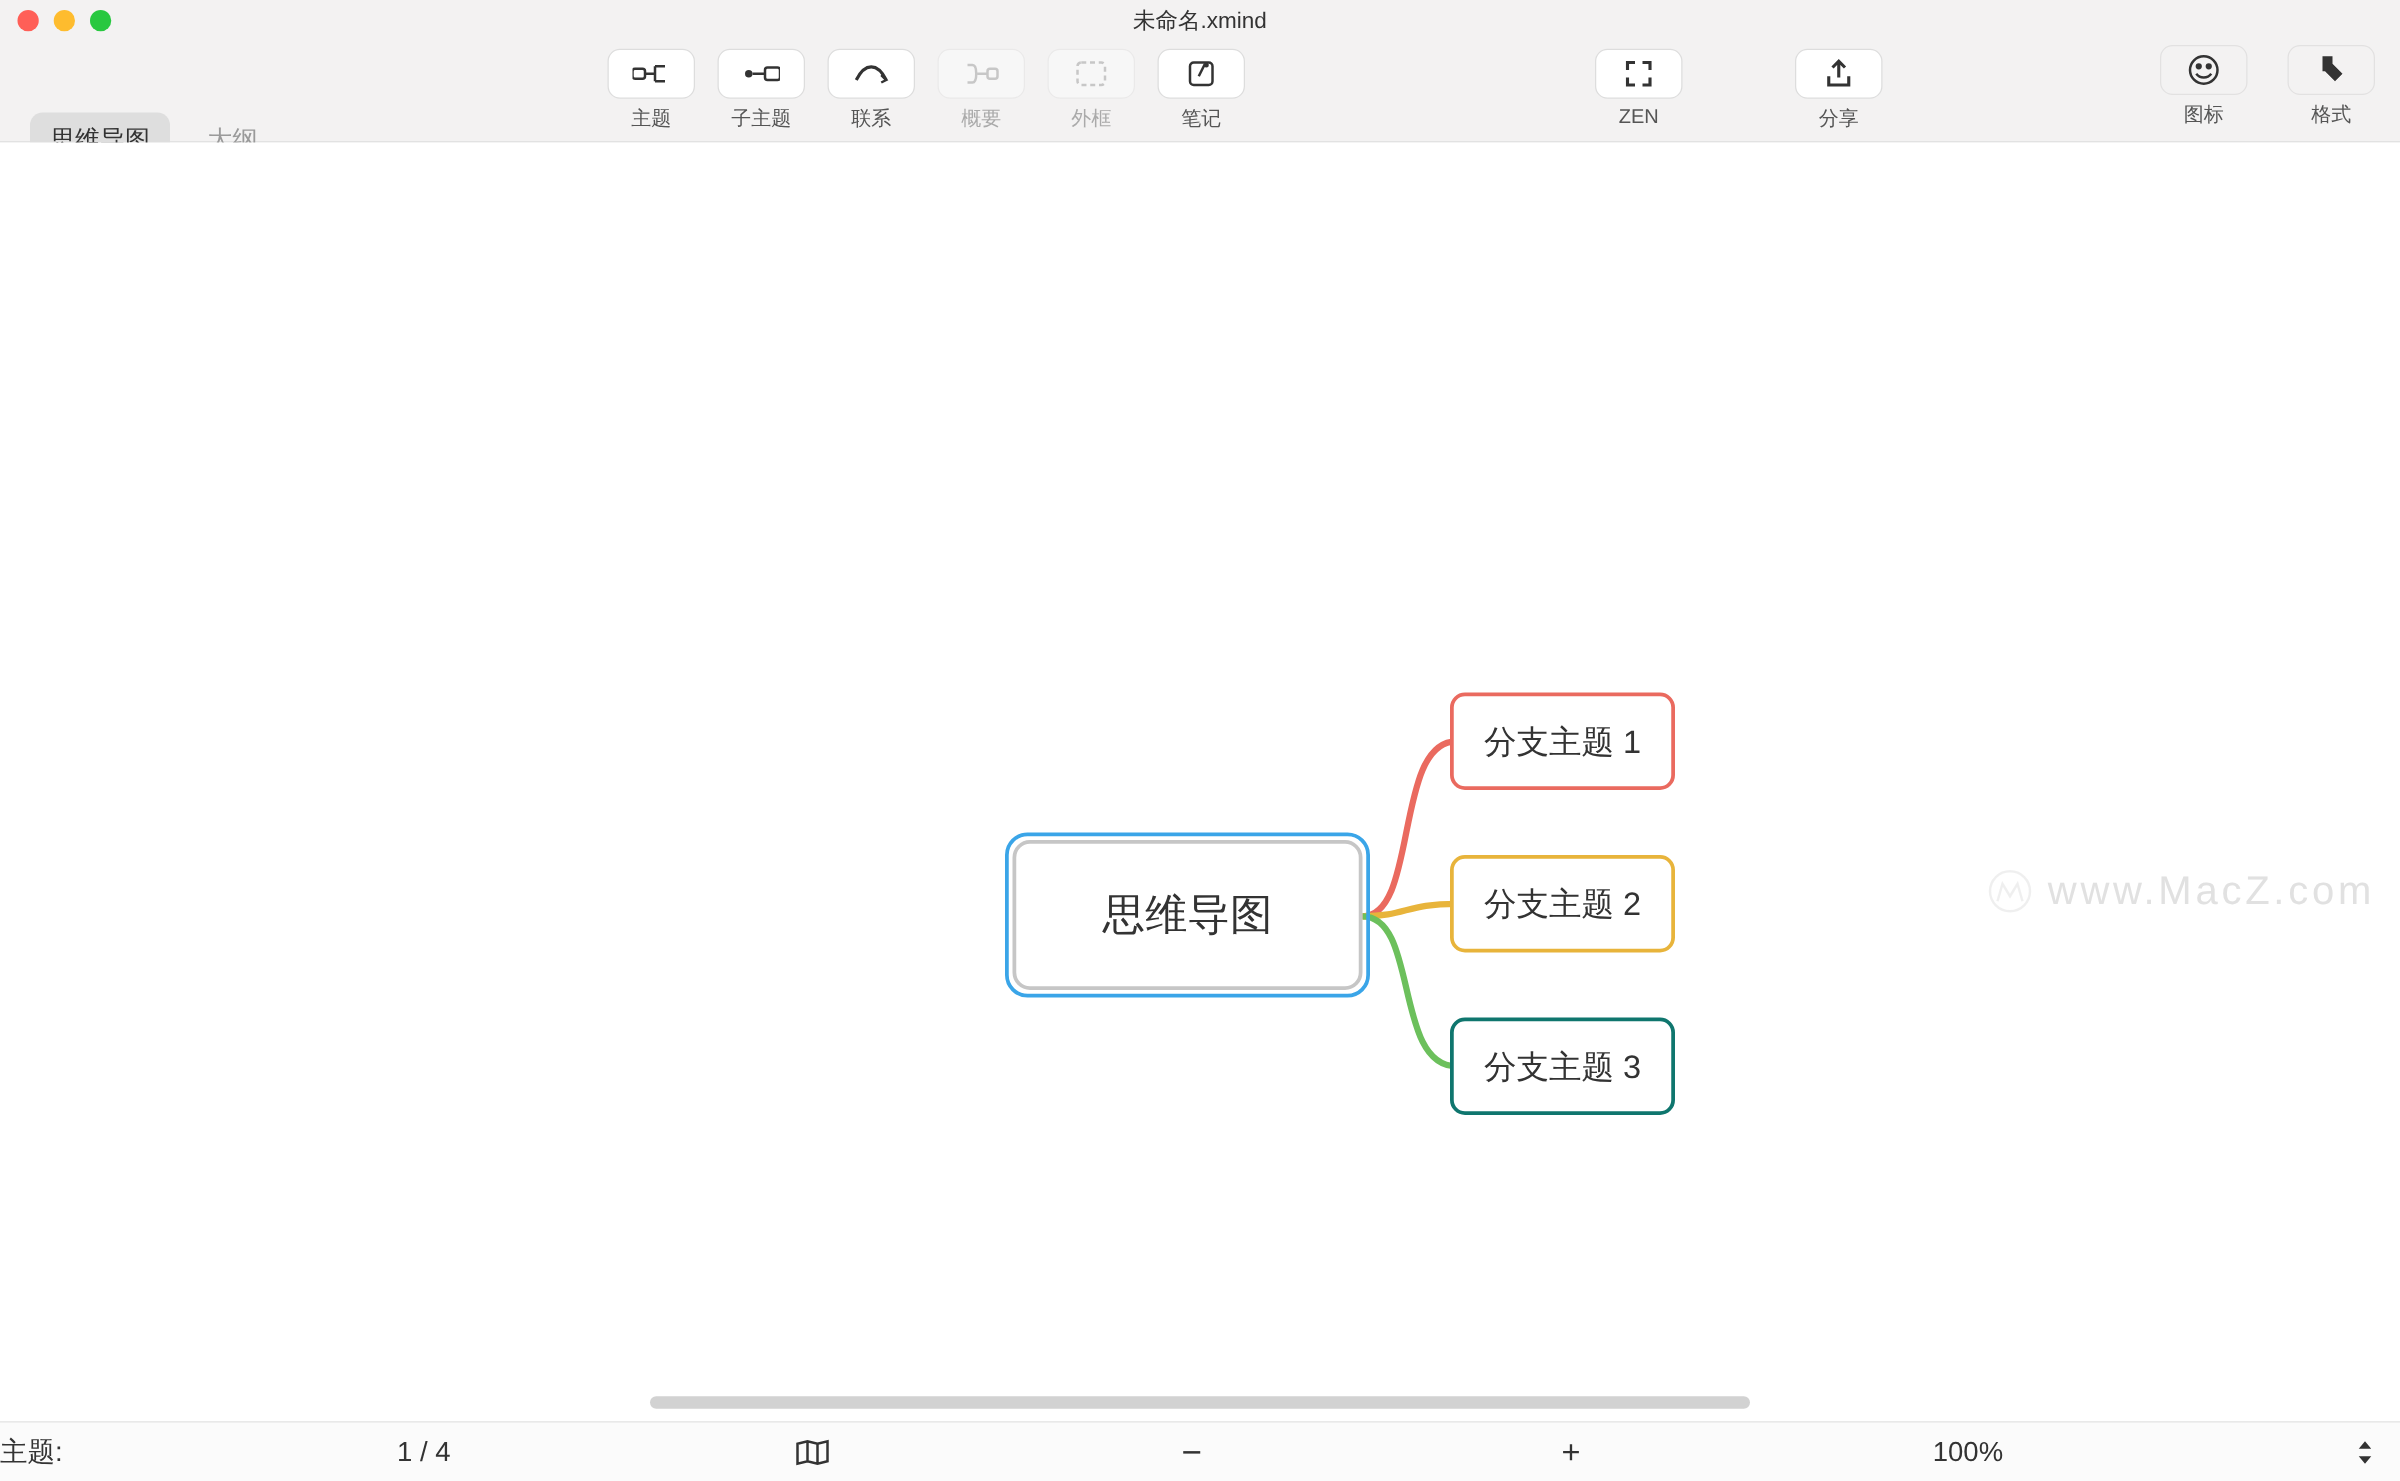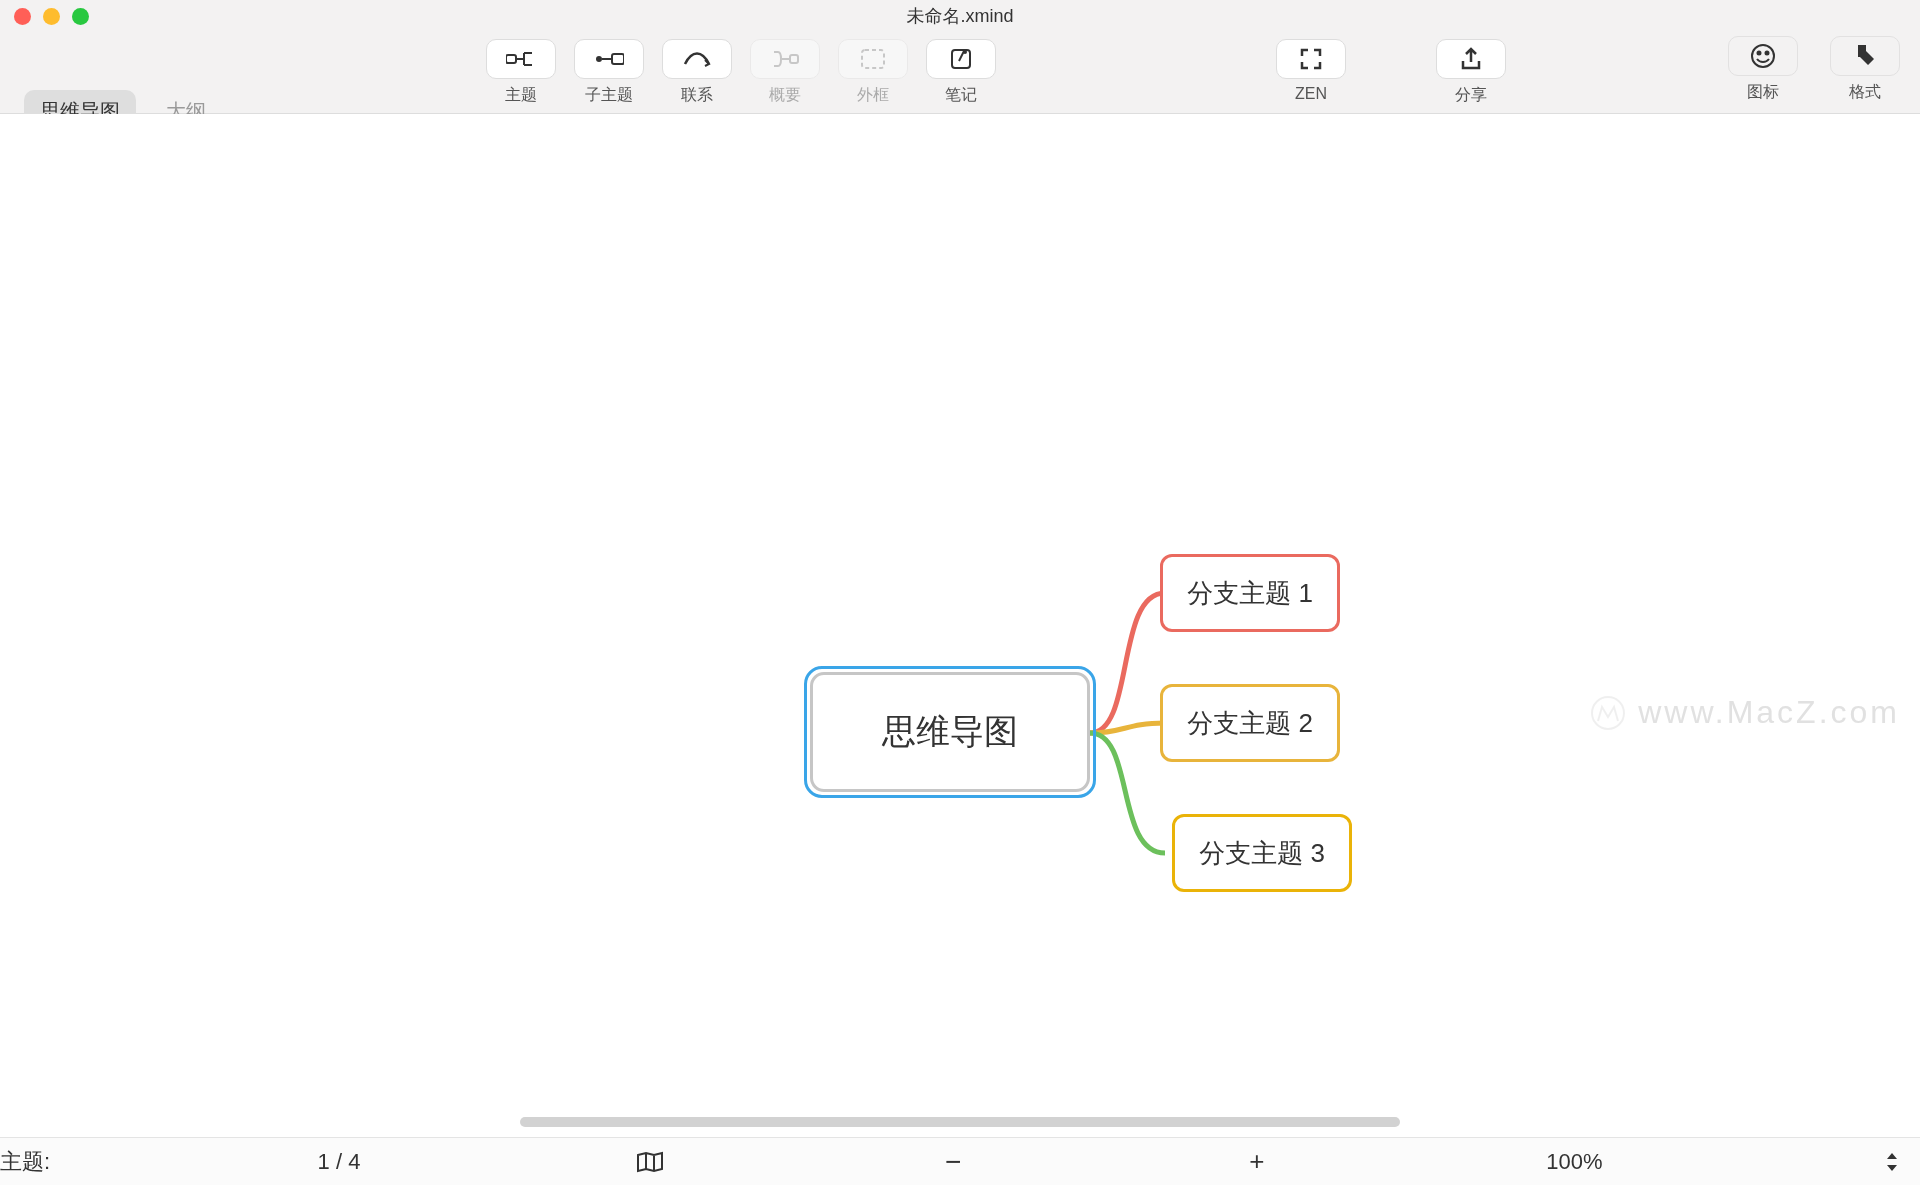--- a/index.html
+++ b/index.html
@@ -32,21 +32,21 @@
     .sb-btn{width:28px;height:28px;display:flex;align-items:center;justify-content:center;cursor:pointer}
     .watermark{position:absolute; right:20px; top:580px; color:#e1e1e1; font-size:32px; letter-spacing:3px; font-family: Georgia, serif; display:flex; align-items:center; gap:12px;}
     .watermark svg{opacity:.5}
     
     .mindmap{position:absolute; left:810px; top:440px;}
     .central{position:absolute; left:0; top:118px; width:280px; height:120px; border:3px solid #c6c6c6; border-radius:14px; display:flex; align-items:center; justify-content:center; font-size:34px; color:#333; background:#fff;}
     .central-sel{position:absolute; left:-6px; top:112px; width:292px; height:132px; border:3px solid #3aa5e8; border-radius:18px;}
     .branch{position:absolute; width:180px; height:78px; border-radius:12px; display:flex; align-items:center; justify-content:center; font-size:26px; color:#333; background:#fff;}
     .b1{left:350px; top:0; border:3px solid #ea6a5f;}
     .b2{left:350px; top:130px; border:3px solid #e8b43b;}
-    .b3{left:362px; top:260px; border:3px solid #eab308;}
+    .b3{left:350px; top:260px; border:3px solid #0f766e;}
     svg.connectors{position:absolute; left:275px; top:-6px; width:90px; height:360px; overflow:visible;}
   </style>
 </head>
 <body>
 
 <div class="titlebar">
   <div class="traffic">
     <div class="tdot red"></div>
     <div class="tdot yellow"></div>
     <div class="tdot green"></div>

